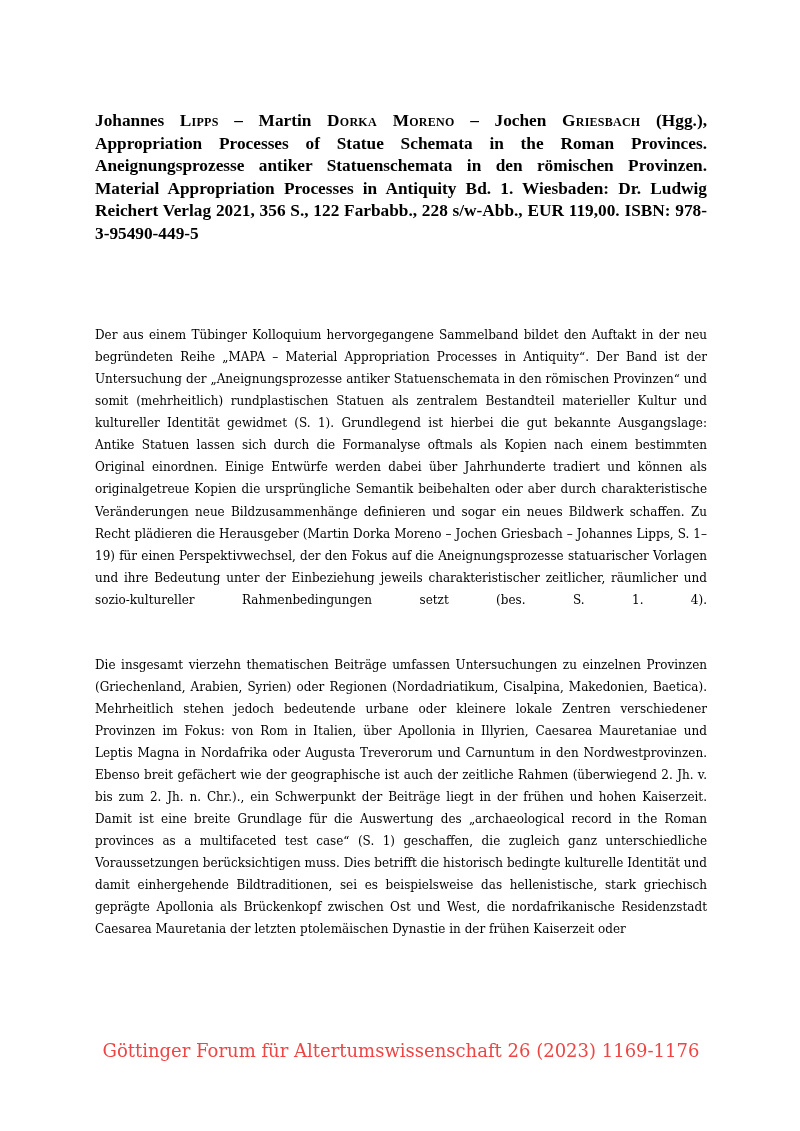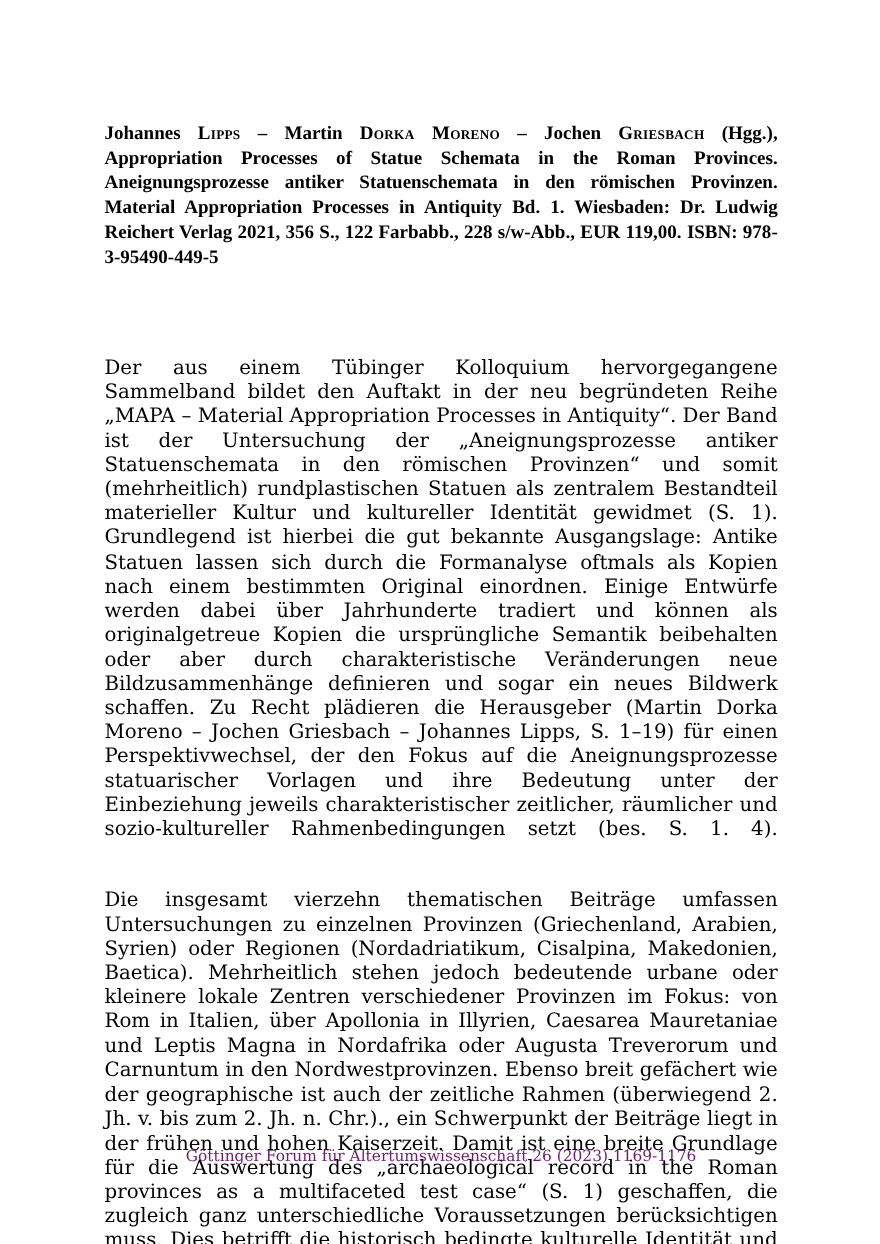--- a/index.html
+++ b/index.html
@@ -55,21 +55,21 @@
     display: inline-block;
     width: 100%;
   }
 
   
   .body-text {
     margin-top: 56px;
   }
   .body-par {
     font-family: "DejaVu Serif", "Liberation Serif", serif;
-    font-size: 18px;
+    font-size: 12px;
     line-height: 22.05px;
     text-align: justify;
     text-justify: inter-word;
     margin: 0 0 21px 0;
     hyphens: none;
     word-spacing: 0px;
   }
   .body-par:last-child {
     margin-bottom: 0;
   }
@@ -84,23 +84,23 @@
   }
 
   
   .footer {
     position: absolute;
     left: 95px;
     top: 1043px;
     width: 612px;
     text-align: center;
     font-family: "DejaVu Serif", "Liberation Serif", serif;
-    font-size: 14px;
+    font-size: 18px;
     line-height: 16.5px;
-    color: #701a75;
+    color: #ef4444;
   }
   .footer-line {
     display: block;
     white-space: nowrap;
   }
 </style>
 </head>
 <body>
 
 <div class="page">

